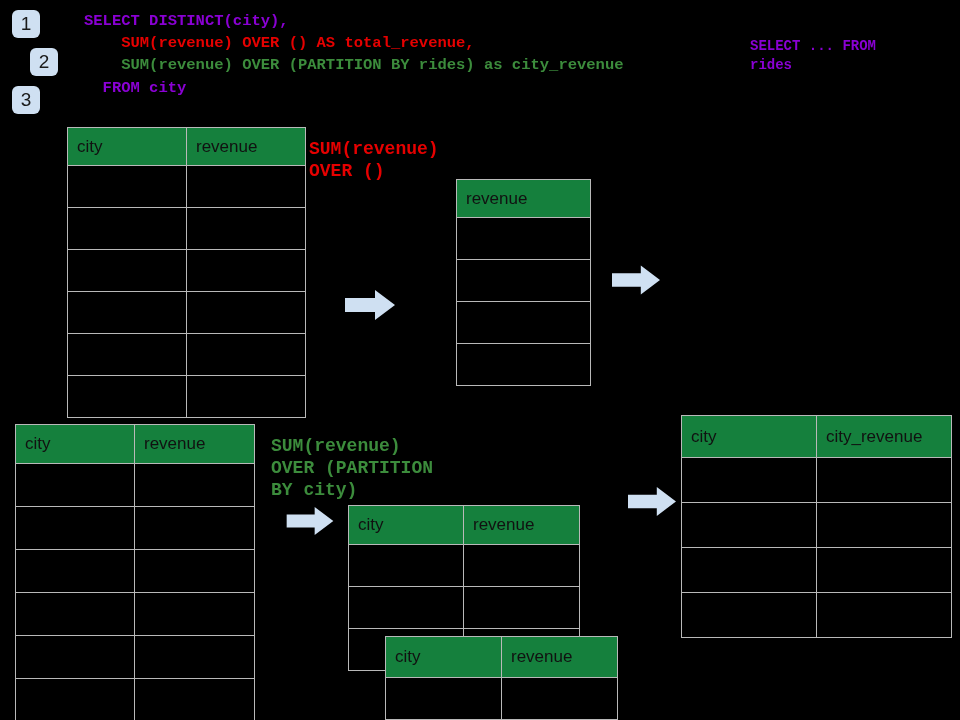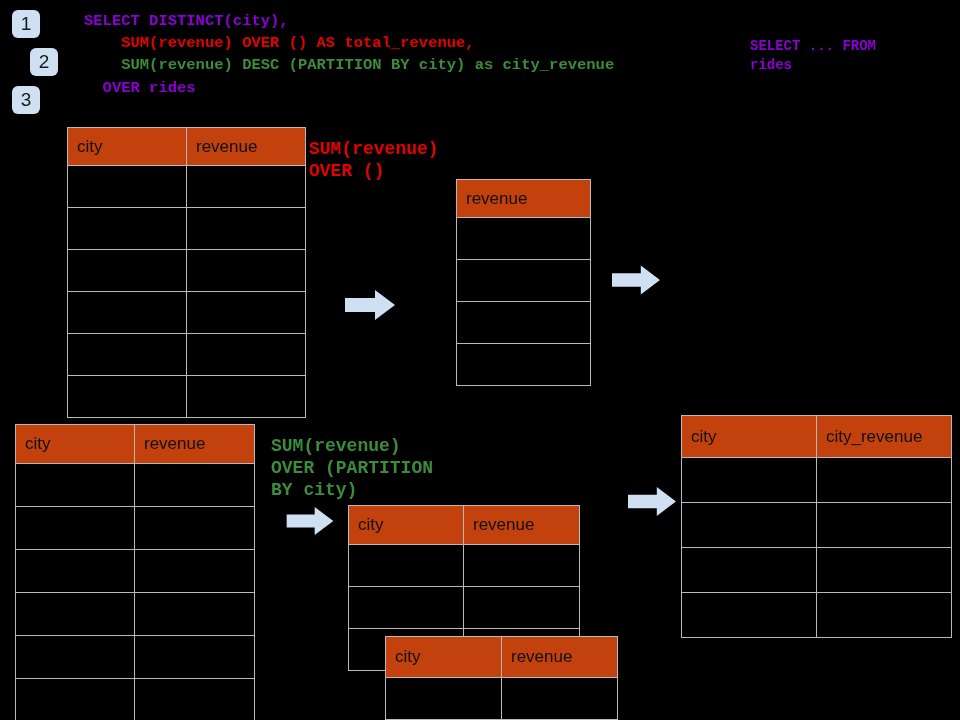--- a/index.html
+++ b/index.html
@@ -73,21 +73,21 @@
     table-layout: fixed;
     background: #000000;
   }
   .tbl td {
     border: 1px solid #b9b9b9;
     padding: 0;
     background: #000000;
   }
   .tbl th {
     border: 1px solid #b9b9b9;
-    background: #c2410c;
+    background: #15803d;
     color: #111111;
     font-family: "Liberation Sans", sans-serif;
     font-weight: normal;
     font-size: 17px;
     text-align: left;
     padding: 0 0 0 9px;
   }
 
   
   .arrow {
@@ -98,22 +98,22 @@
 <body>
 
 <div id="canvas">
 
   <div class="badge" style="left:12px; top:10px;">1</div>
   <div class="badge" style="left:30px; top:48px;">2</div>
   <div class="badge" style="left:12px; top:86px;">3</div>
 
   <div class="code c-purple" style="left:84px; top:11px;">SELECT DISTINCT(city),</div>
   <div class="code c-red" style="left:84px; top:33px;">    SUM(revenue) OVER () AS total_revenue,</div>
-  <div class="code c-green" style="left:84px; top:55px;">    SUM(revenue) DESC (PARTITION BY city) as city_revenue</div>
-  <div class="code c-purple" style="left:84px; top:78px;">  OVER rides</div>
+  <div class="code c-green" style="left:84px; top:55px;">    SUM(revenue) OVER (PARTITION BY rides) as city_revenue</div>
+  <div class="code c-purple" style="left:84px; top:78px;">  FROM city</div>
 
   <div class="sidenote" style="left:750px; top:37px;">SELECT ... FROM rides</div>
 
   <div class="annot c-red" style="left:309px; top:138px;">SUM(revenue)
 OVER ()</div>
 
   <div class="annot c-green" style="left:271px; top:435px;">SUM(revenue)
 OVER (PARTITION
 BY city)</div>
 

